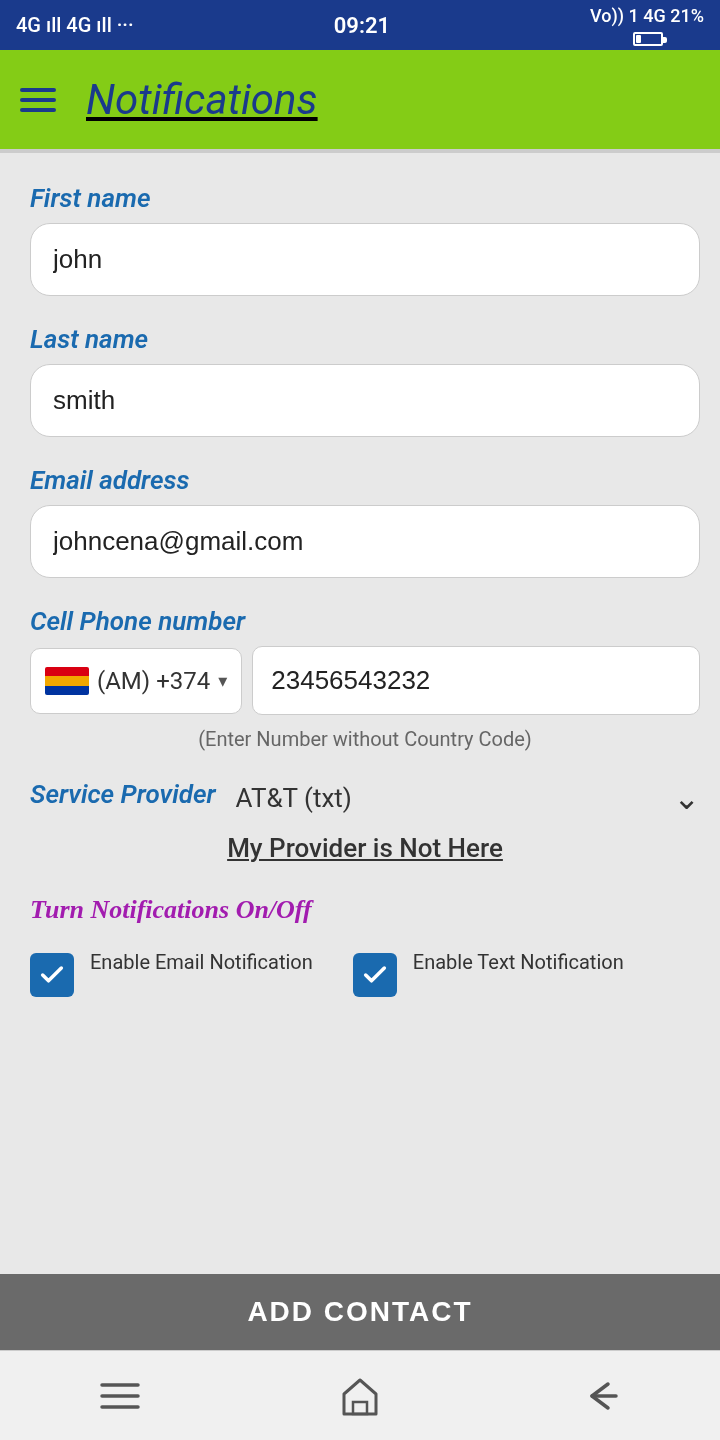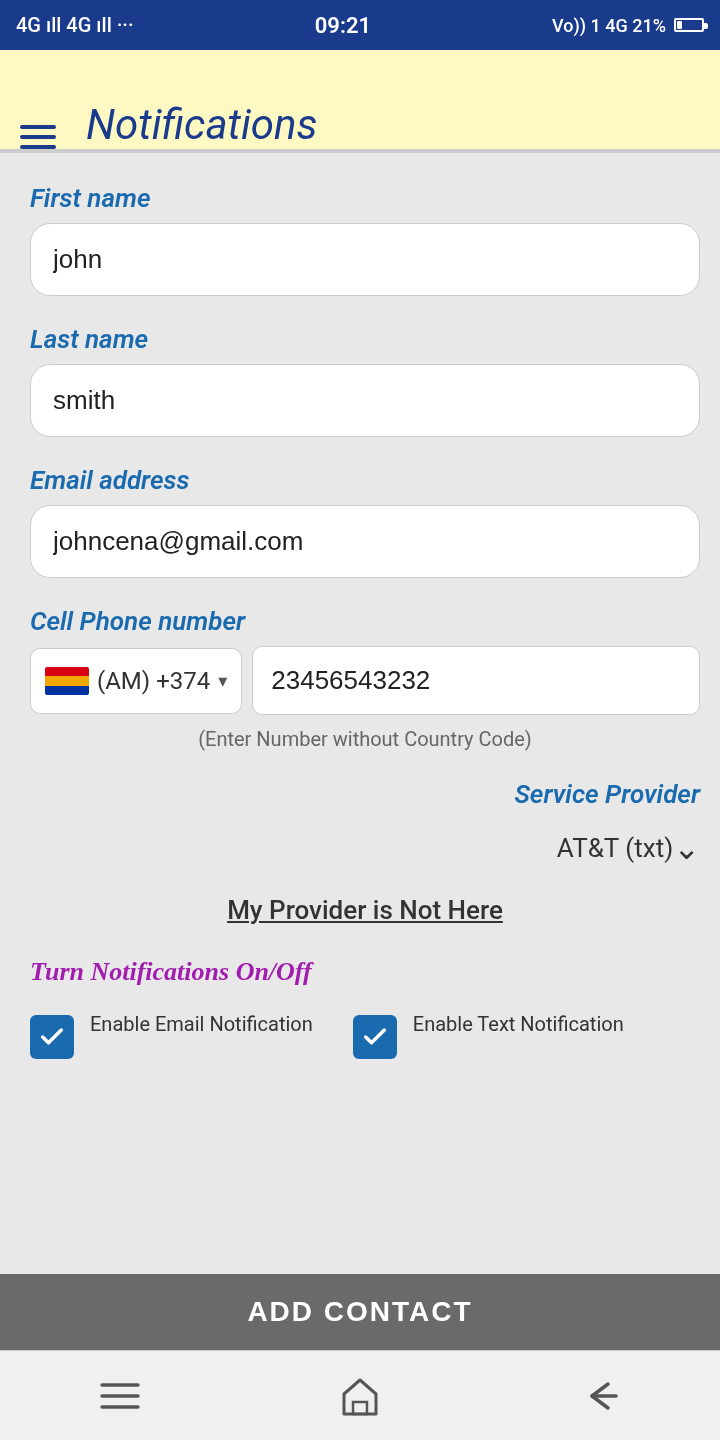--- a/index.html
+++ b/index.html
@@ -20,21 +20,21 @@
       height: 50px;
       display: flex;
       align-items: center;
       justify-content: space-between;
       padding: 0 16px;
       font-size: 20px;
       font-weight: 500;
     }
     .status-left { display: flex; align-items: center; gap: 6px; }
     .status-center { font-size: 22px; font-weight: 600; }
-    .status-right { display: flex; align-items: center; gap: 6px; font-size: 18px; }
+    .status-right { display: flex; align-items: center; gap: 6px; font-size: 18px; flex-direction: column; }
     .battery-icon {
       display: inline-block;
       width: 30px;
       height: 14px;
       border: 2px solid white;
       border-radius: 2px;
       position: relative;
       margin-left: 2px;
     }
     .battery-icon::before {
@@ -53,26 +53,27 @@
       left: 1px;
       top: 1px;
       width: 5px;
       height: 8px;
       background: white;
       border-radius: 1px;
     }
 
     
     .app-bar {
-      background: #fef9c3;
+      background: #84cc16;
       height: 100px;
       display: flex;
-      align-items: flex-end;
+      align-items: center;
       padding: 0 20px;
       border-bottom: 1px solid #ccc;
+      text-decoration: underline;
     }
     .menu-icon {
       display: flex;
       flex-direction: column;
       gap: 6px;
       cursor: pointer;
       margin-right: 30px;
     }
     .menu-icon span {
       display: block;
@@ -167,24 +168,23 @@
     }
     .phone-hint {
       font-size: 20px;
       color: #666;
       text-align: center;
       margin-bottom: 28px;
     }
 
     .provider-row {
       display: flex;
-      align-items: flex-end;
+      align-items: flex-start;
       gap: 20px;
-      margin-bottom: 28px;
-      flex-direction: column;
+      margin-bottom: 16px;
     }
     .provider-label {
       font-size: 26px;
       color: #1a6aaf;
       font-weight: 600;
       font-style: italic;
       white-space: nowrap;
     }
     .provider-select {
       flex: 1;

